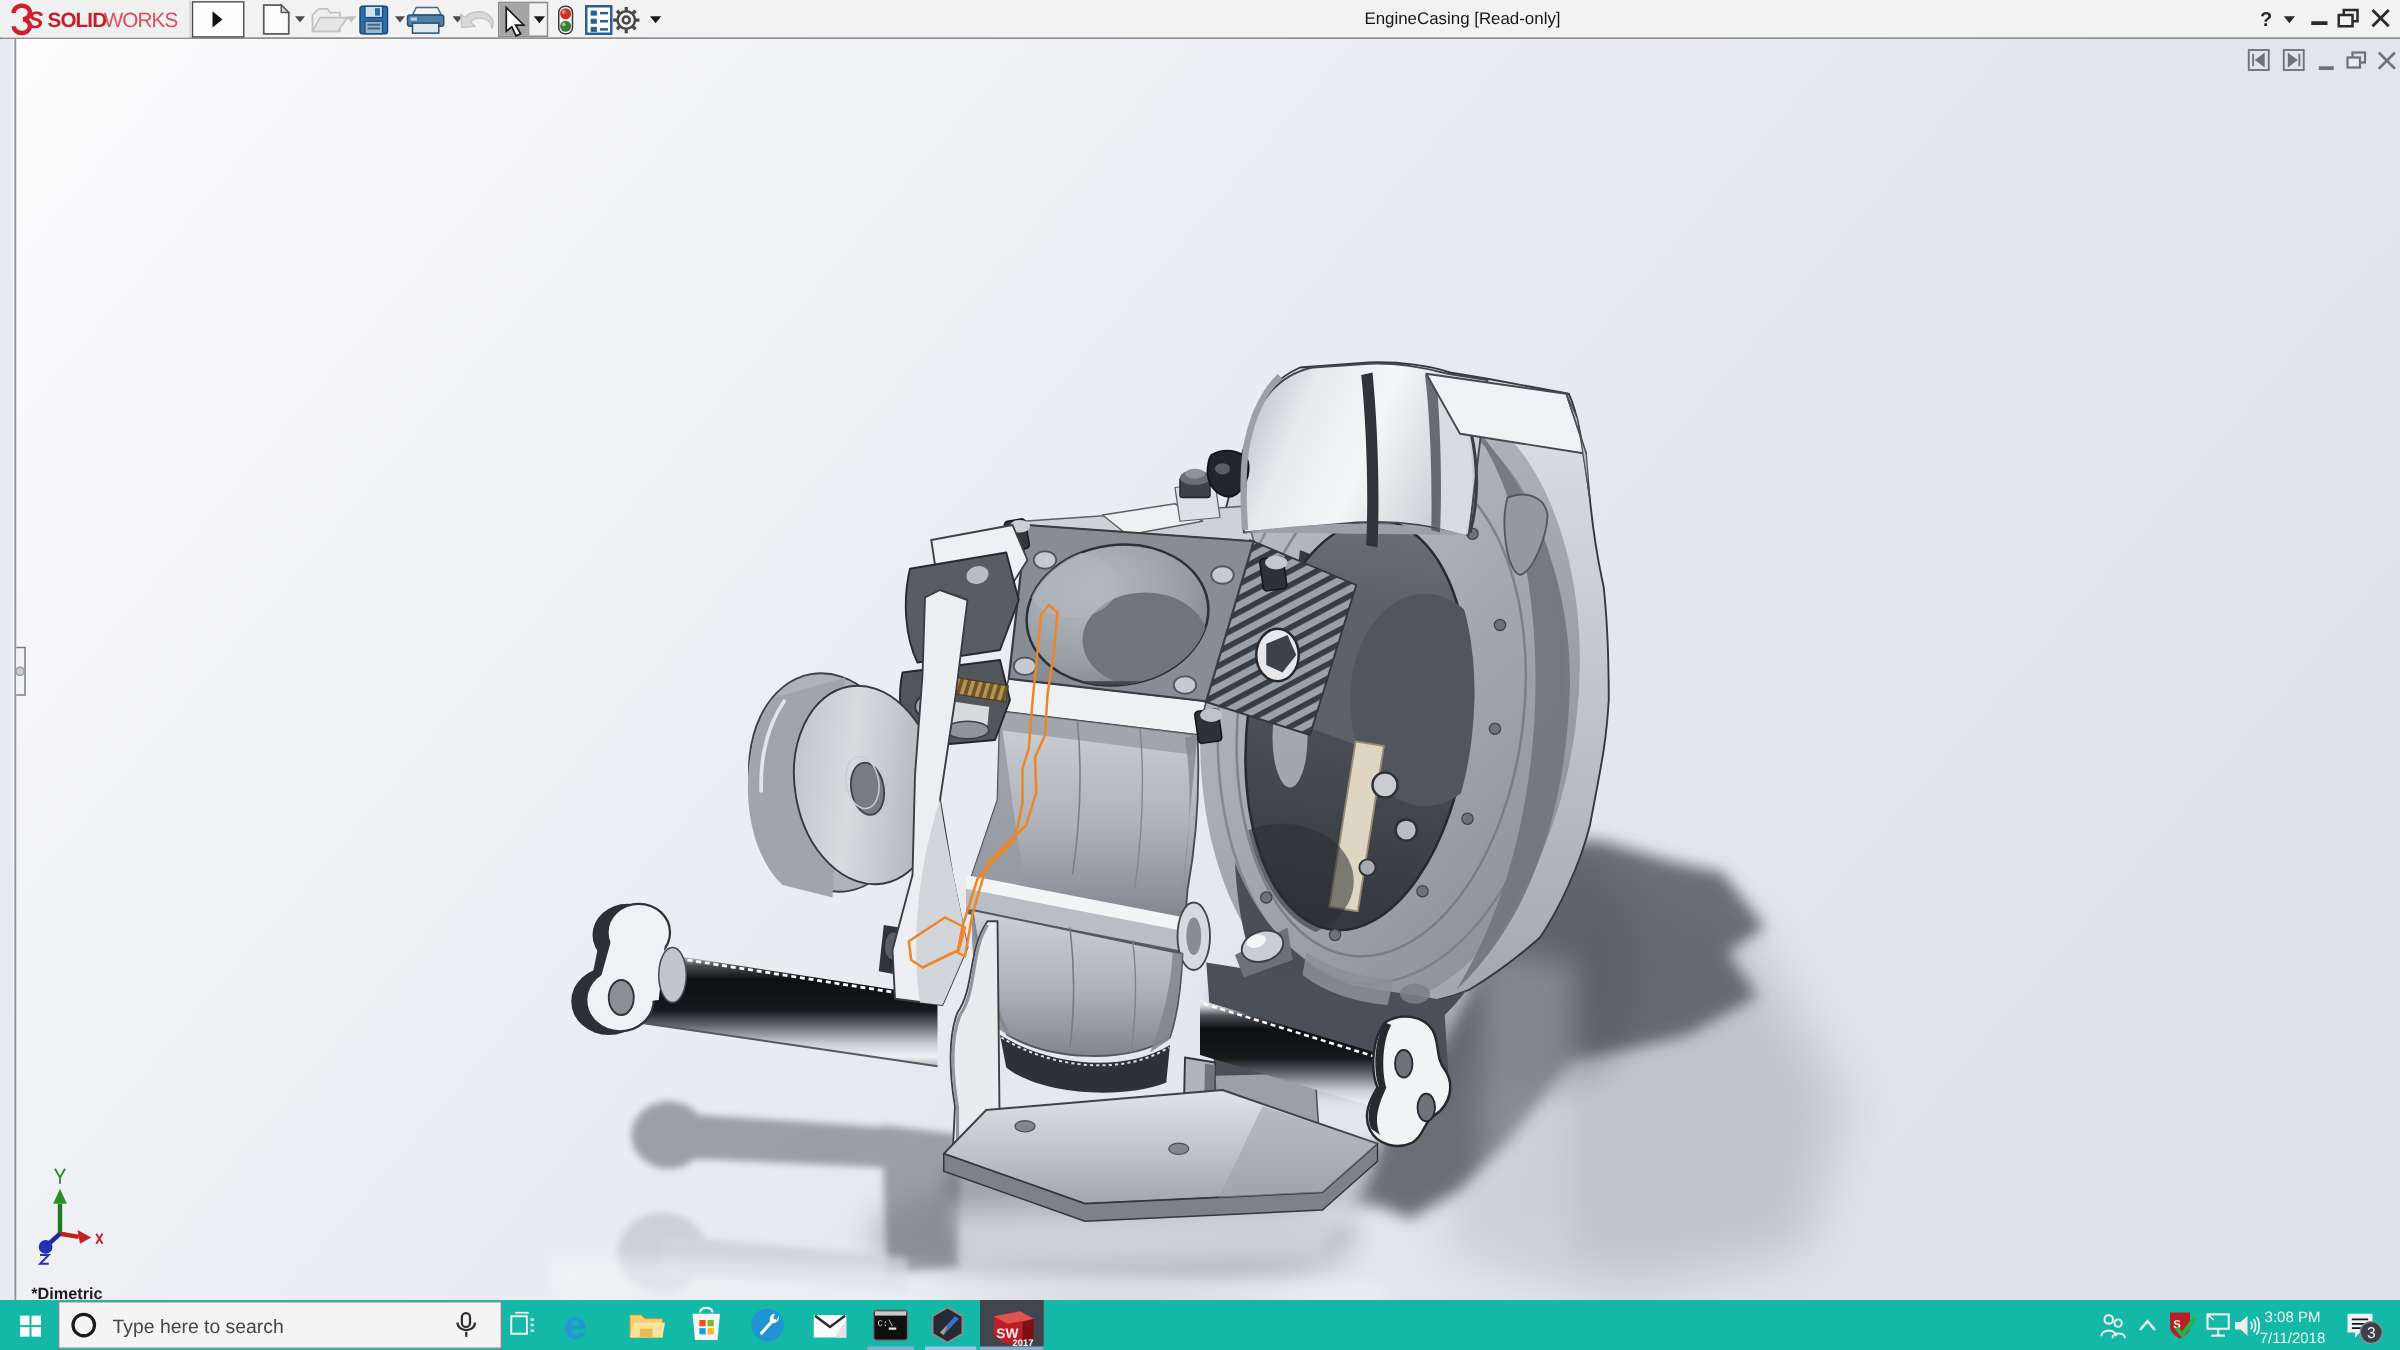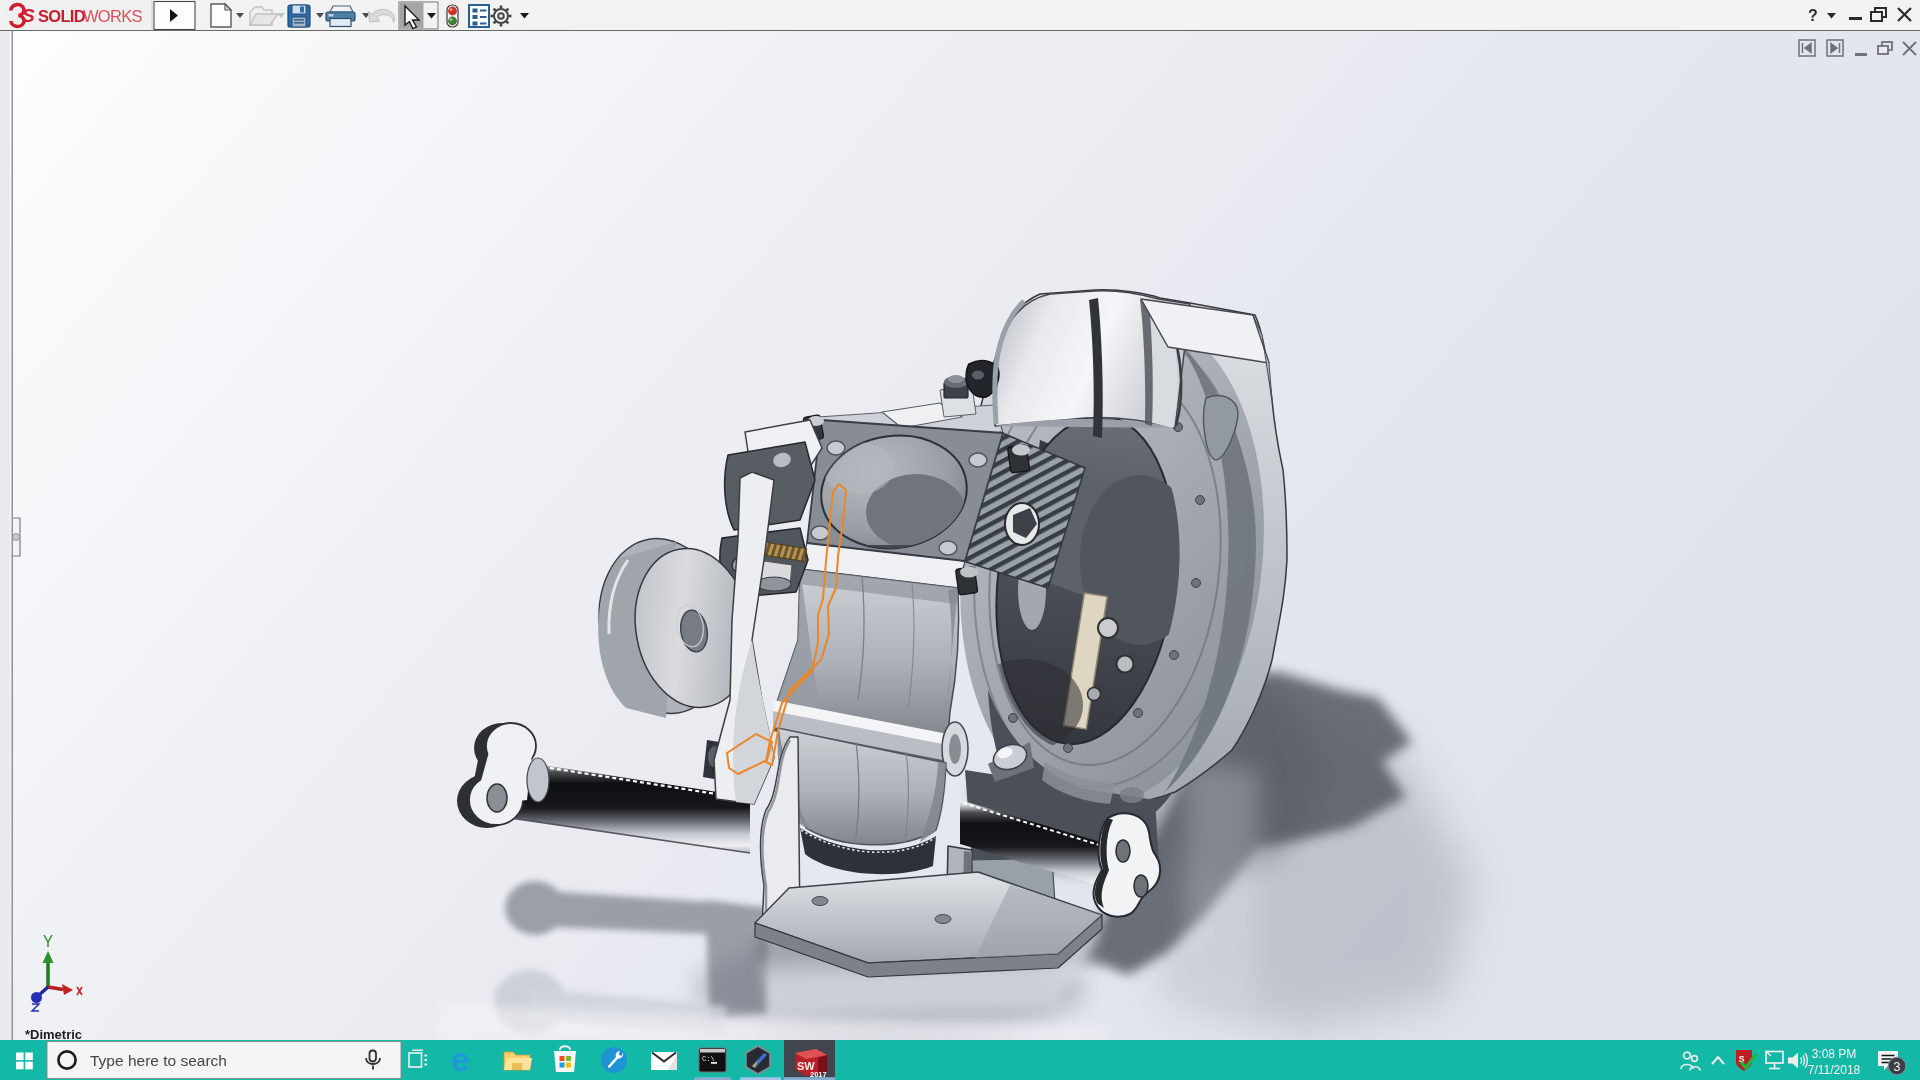--- a/index.html
+++ b/index.html
@@ -106,20 +106,21 @@
       <rect x="1849" y="17" width="13" height="3" fill="#2a2a2a"></rect>
       <g fill="none" stroke="#2a2a2a" stroke-width="2">
         <rect x="1875" y="8" width="11" height="9"></rect>
         <rect x="1871" y="12" width="11" height="9" fill="#f2f2f2"></rect>
       </g>
       <g stroke="#2a2a2a" stroke-width="2.2">
         <line x1="1898" y1="8" x2="1911" y2="21"></line>
         <line x1="1911" y1="8" x2="1898" y2="21"></line>
       </g>
     </svg>
+    <div id="title">EngineCasing [Read-only]</div>
   </div>
   <div id="viewport">
     <svg id="vpsvg" width="1920" height="1009" viewBox="0 31 1920 1009" style="position:absolute;left:0;top:0">
       <defs>
         <linearGradient id="bg" x1="0" y1="0" x2="1" y2="0.45">
           <stop offset="0" stop-color="#fdfdfe"></stop>
           <stop offset="0.35" stop-color="#f0f1f5"></stop>
           <stop offset="0.7" stop-color="#e4e7ee"></stop>
           <stop offset="1" stop-color="#dfe2ea"></stop>
         </linearGradient>

